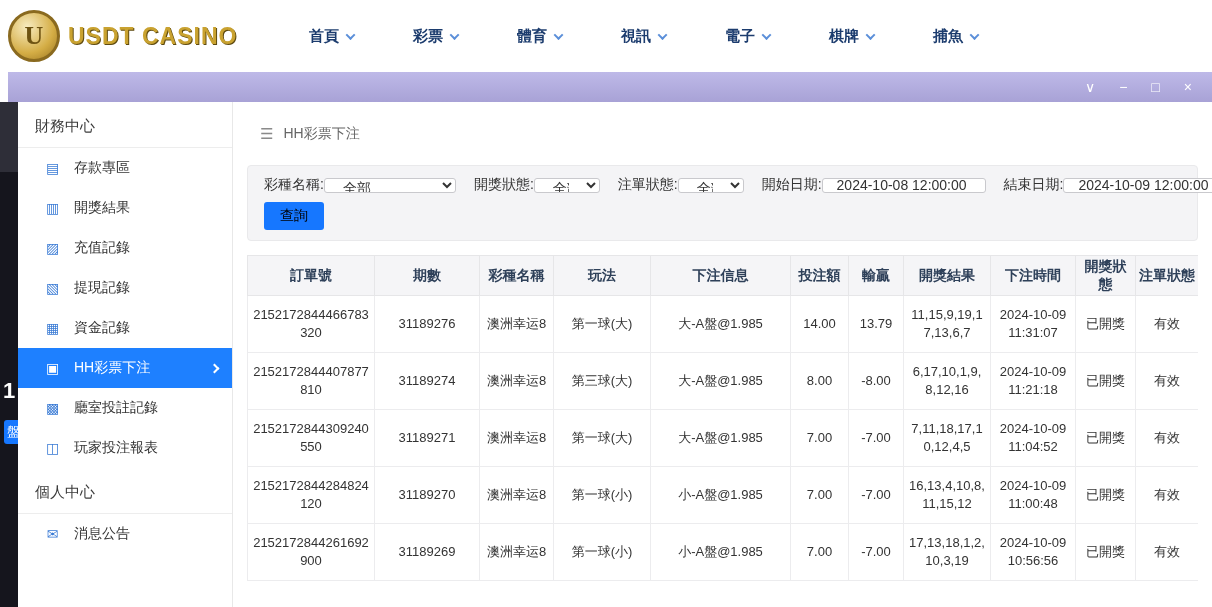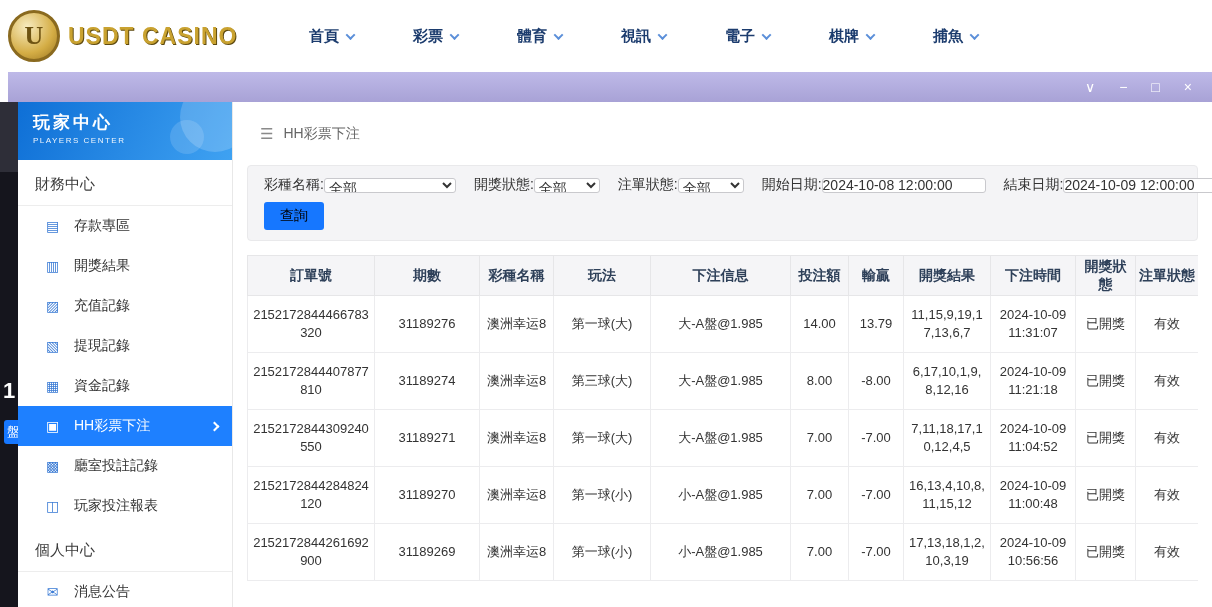--- a/index.html
+++ b/index.html
@@ -61,21 +61,21 @@
   .main { flex:1; background:#fff; overflow:hidden; display:flex; flex-direction:column; }
   .crumb { height:63px; display:flex; align-items:center; gap:10px; padding-left:27px;
     color:#666; font-size:14px; flex-shrink:0; }
   .crumb .burger { color:#8a8a8a; font-size:15px; }
 
   .filter-box { margin:0 14px; background:#f4f4f6; border:1px solid #e9e9eb; border-radius:4px;
     padding:10px 16px; flex-shrink:0; }
   .filter-row { display:flex; align-items:center; font-size:14px; color:#333; white-space:nowrap; }
   .fgroup { display:flex; align-items:center; margin-right:18px; }
   select, .date-input { height:15px; border:1px solid #c9c9cd; border-radius:3px; background:#fff;
-    font-size:14px; padding:0 0; color:#333; font-family:"Liberation Sans", sans-serif; }
+    font-size:14px; padding:0 14px; color:#333; font-family:"Liberation Sans", sans-serif; }
   .sel-wide { width:132px; }
   .sel-narrow { width:66px; }
   .date-input { width:164px; }
   .btn-primary { margin-top:8px; background:#1677ff; color:#000000; border:none; border-radius:3px;
     height:28px; padding:0 16px; font-size:14px; cursor:pointer; font-family:"Liberation Sans", sans-serif; }
 
   .table-wrap { margin:14px 14px 0; overflow:hidden; }
   table { width:100%; border-collapse:collapse; table-layout:fixed; }
   th { background:#f5f5f7; color:#2e4059; font-weight:bold; font-size:14px; height:40px;
     border:1px solid #e6e6e8; text-align:center; padding:0 2px; }
@@ -130,24 +130,20 @@
 </div>
 
 <div class="backdrop">
   <div class="bd-num">1</div>
   <div class="bd-badge">盤</div>
 </div>
 
 <div class="frame">
 
   <div class="sidebar">
-    <div class="sb-head">
-      <div class="sb-title">玩家中心</div>
-      <div class="sb-sub">PLAYERS CENTER</div>
-    </div>
 
     <div class="sb-section">
       <span>財務中心</span>
     </div>
 
     <div class="sb-item">
       <span class="ico">▤</span>
       <span>存款專區</span>
     </div>
     <div class="sb-item">

